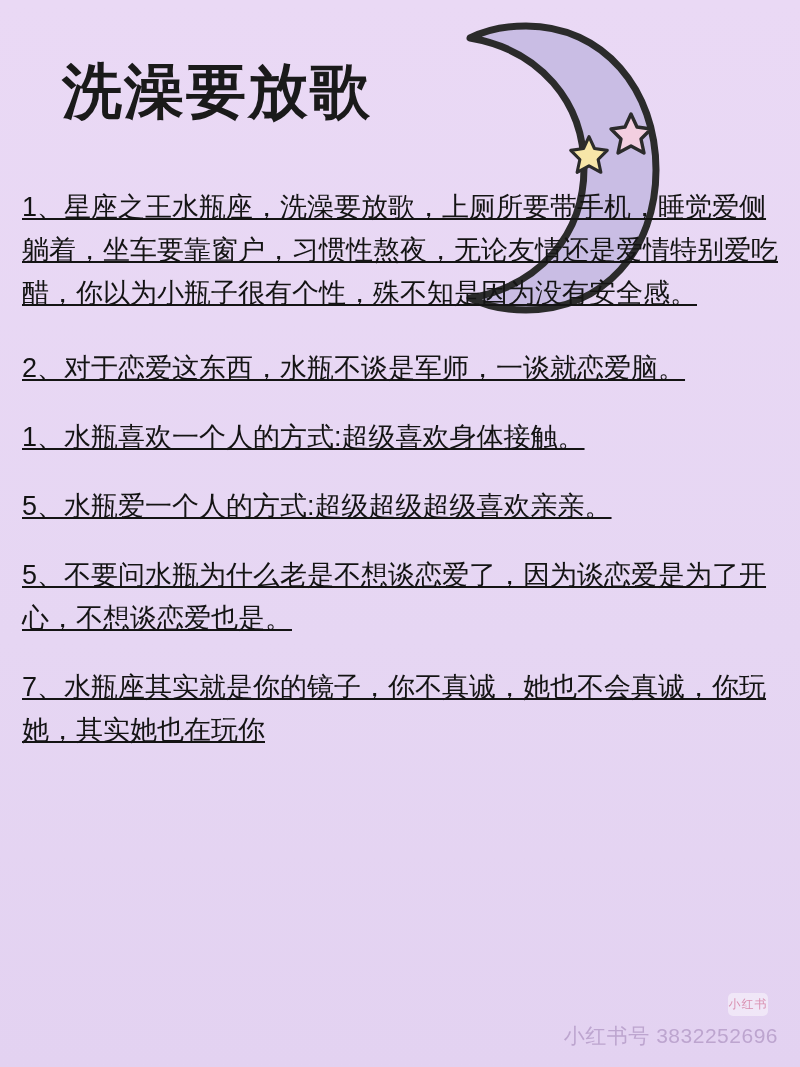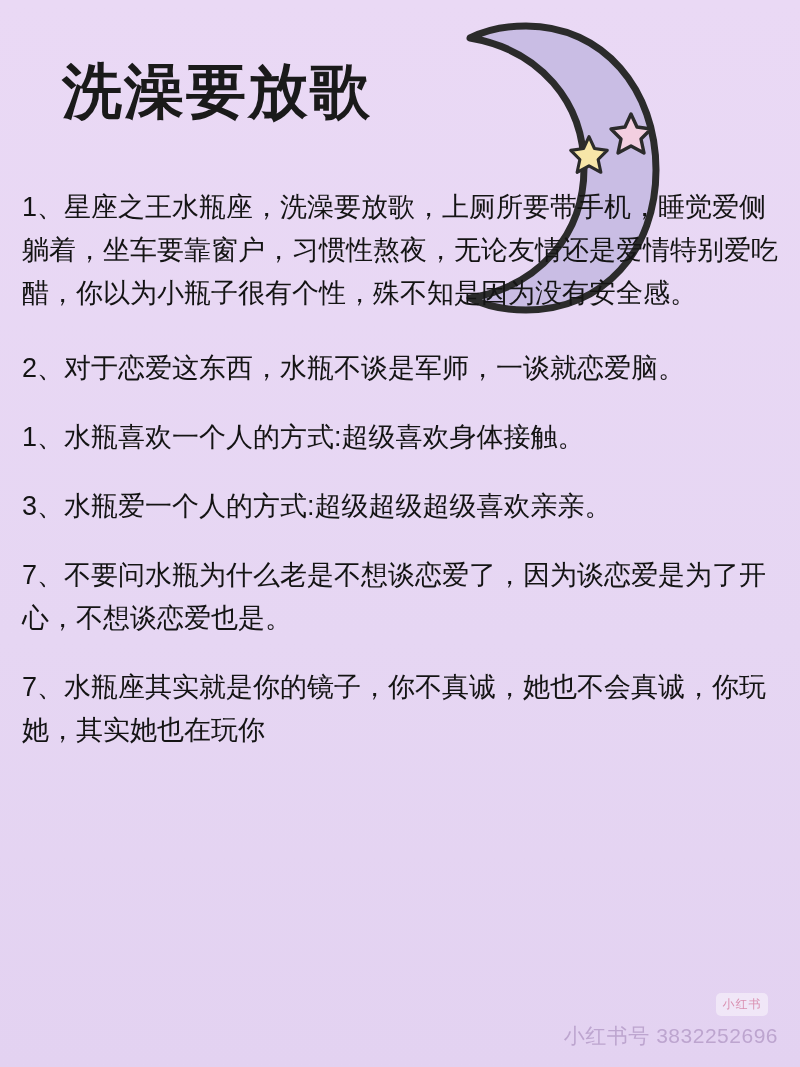--- a/index.html
+++ b/index.html
@@ -57,29 +57,30 @@
     width: 762px;
   }
   .para {
     font-size: 27px;
     line-height: 43px;
     color: #141414;
     margin: 0 0 26px 0;
     text-align: left;
     letter-spacing: 0px;
     font-family: "Liberation Sans", "DejaVu Sans", sans-serif;
+    text-decoration: underline;
   }
   .para.p1 { margin-bottom: 32px; }
 
   
   .wm-logo {
     position: absolute;
     right: 32px;
     top: 993px;
-    width: 52px;
+    width: 40px;
     height: 23px;
     border-radius: 5px;
     background: rgba(255,255,255,0.45);
     color: #d98fb0;
     font-size: 12px;
     line-height: 23px;
     text-align: center;
     letter-spacing: 1px;
     font-family: Liberation Serif, serif;
   }
@@ -116,21 +117,21 @@
       <path d="M23 4 L29 17 L43 19 L33 29 L36 43 L23 36 L10 43 L13 29 L3 19 L17 17 Z" fill="#f7e6a8" stroke="#2b2b2b" stroke-width="3.4" stroke-linejoin="round"></path>
     </svg>
   </div>
 
   <div class="title">洗澡要放歌</div>
 
   <div class="content">
     <p class="para p1">1、星座之王水瓶座，洗澡要放歌，上厕所要带手机，睡觉爱侧躺着，坐车要靠窗户，习惯性熬夜，无论友情还是爱情特别爱吃醋，你以为小瓶子很有个性，殊不知是因为没有安全感。</p>
     <p class="para">2、对于恋爱这东西，水瓶不谈是军师，一谈就恋爱脑。</p>
     <p class="para">1、水瓶喜欢一个人的方式:超级喜欢身体接触。</p>
-    <p class="para">3、水瓶爱一个人的方式:超级超级超级喜欢亲亲。</p>
-    <p class="para">7、不要问水瓶为什么老是不想谈恋爱了，因为谈恋爱是为了开心，不想谈恋爱也是。</p>
+    <p class="para">5、水瓶爱一个人的方式:超级超级超级喜欢亲亲。</p>
+    <p class="para">5、不要问水瓶为什么老是不想谈恋爱了，因为谈恋爱是为了开心，不想谈恋爱也是。</p>
     <p class="para">7、水瓶座其实就是你的镜子，你不真诚，她也不会真诚，你玩她，其实她也在玩你</p>
   </div>
 
   <div class="wm-logo">小红书</div>
   <div class="wm-id">小红书号 3832252696</div>
 
 </div>
 
 </body></html>

